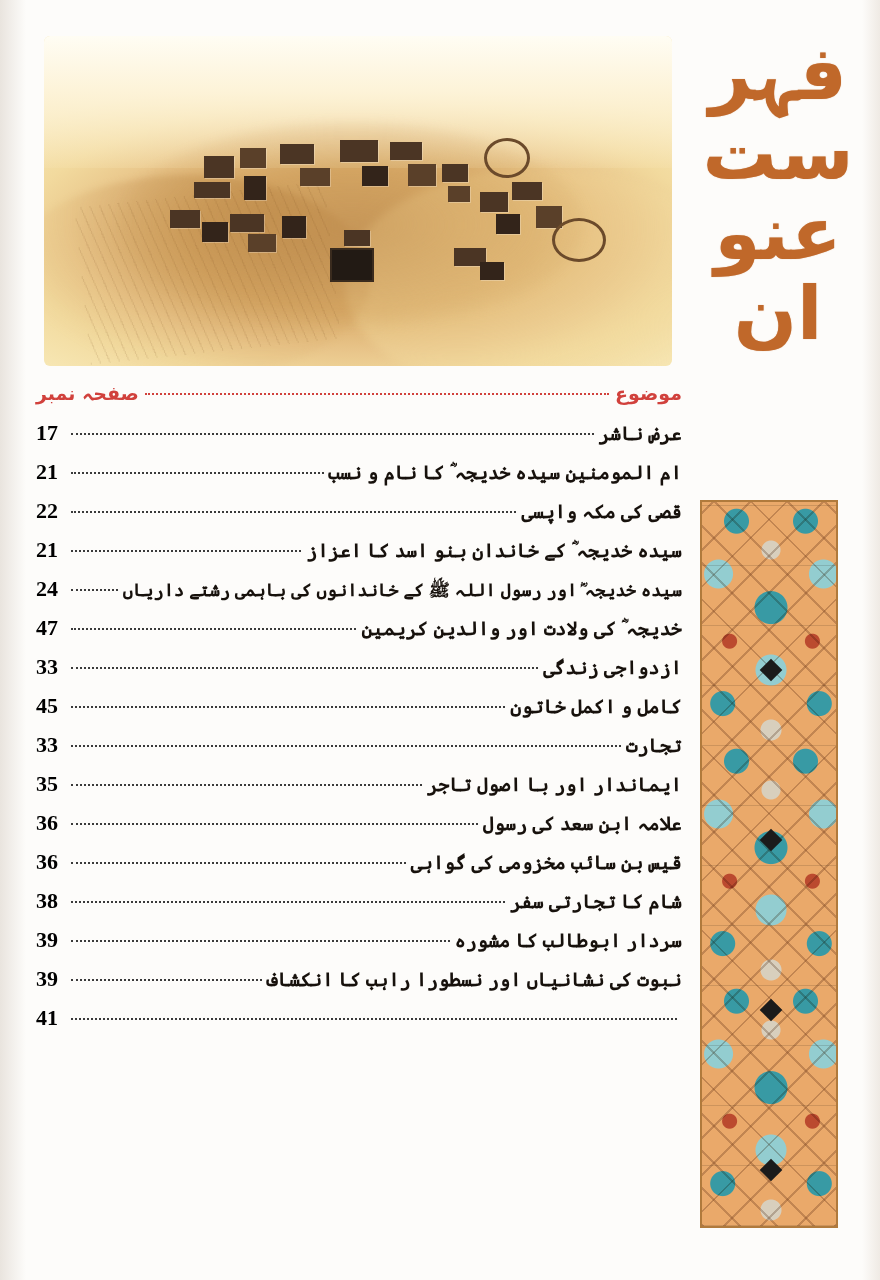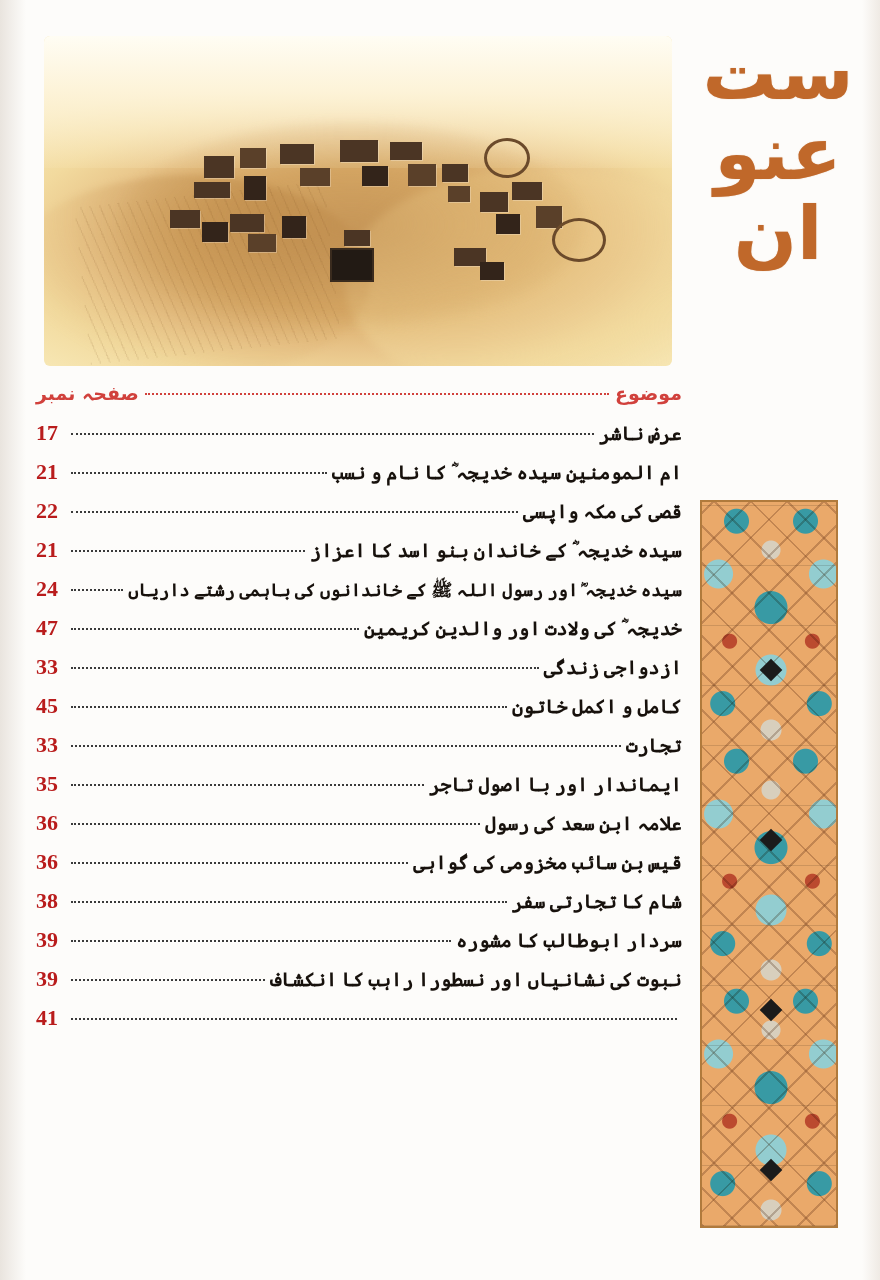--- a/index.html
+++ b/index.html
@@ -219,34 +219,34 @@
   .toc-head .pageno { white-space: nowrap; }
 
   .toc-row {
     display: flex;
     align-items: baseline;
     margin-bottom: 9px;
     min-height: 30px;
   }
   .toc-row .title {
     color: #17110c;
-    font-family: Liberation Serif, serif;
+    font-family: Liberation Sans, sans-serif;
     font-size: 19px;
     font-weight: 700;
     white-space: nowrap;
     letter-spacing: 0px;
   }
   .toc-row .dotfill {
     flex: 1 1 auto;
     margin: 0 5px;
     border-bottom: 2px dotted #3a3a3a;
     transform: translateY(-5px);
   }
   .toc-row .num {
-    color: #b91c1c;
+    color: #000000;
     font-family: "Liberation Serif", serif;
     font-size: 22px;
     font-weight: 700;
     min-width: 30px;
     text-align: left;
     direction: ltr;
   }
   .toc-row.long .title { font-size: 17.5px; }
 </style>
 </head>
@@ -285,20 +285,21 @@
     <div class="blk" style="left:410px; top:212px; width:32px; height:18px;"></div>
     <div class="blk d" style="left:436px; top:226px; width:24px; height:18px;"></div>
     <div class="blk" style="left:300px; top:194px; width:26px; height:16px;"></div>
 
     <div class="kaaba" style="left:286px; top:212px; width:44px; height:34px;"></div>
     <div class="ring" style="left:440px; top:102px; width:46px; height:40px;"></div>
     <div class="ring" style="left:508px; top:182px; width:54px; height:44px;"></div>
   </div>
 
   <div id="vtitle">
+    <span class="ln">فہر</span>
     <span class="ln">ست</span>
     <span class="ln">عنو</span>
     <span class="ln">ان</span>
   </div>
 
   <div id="ornament">
     <div class="tile"></div>
     <div class="tile2"></div>
     <div class="tile3"></div>
     <div class="diamond" style="top:160px;"></div>

